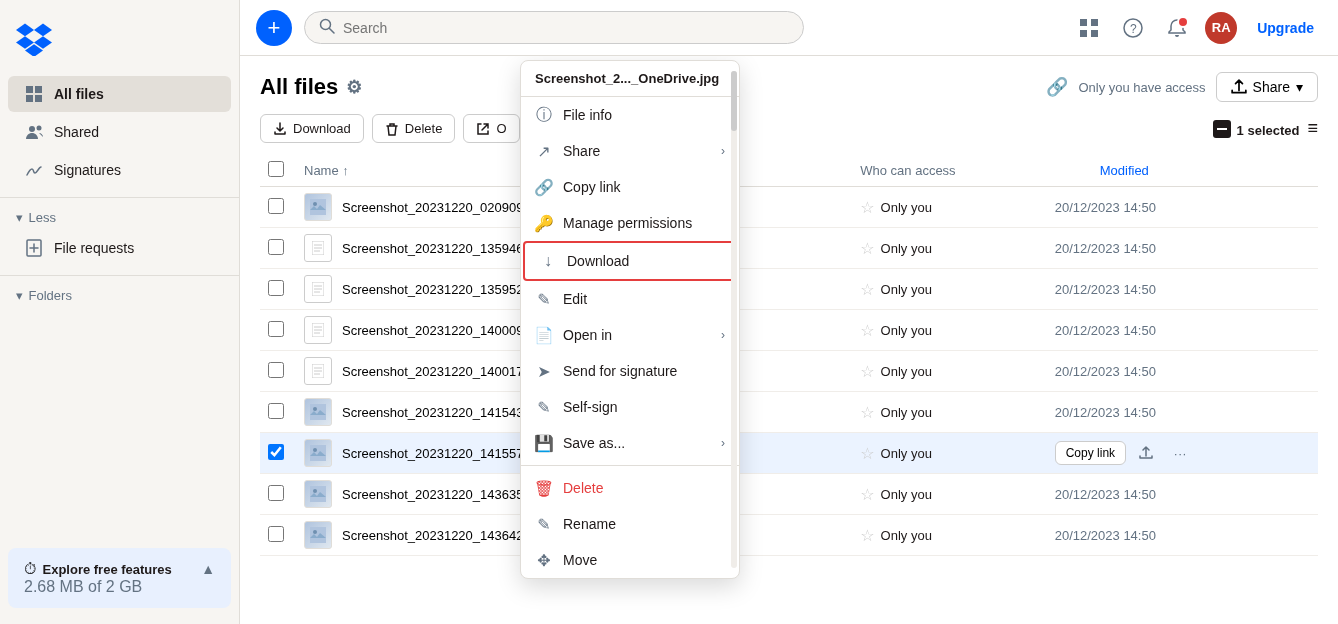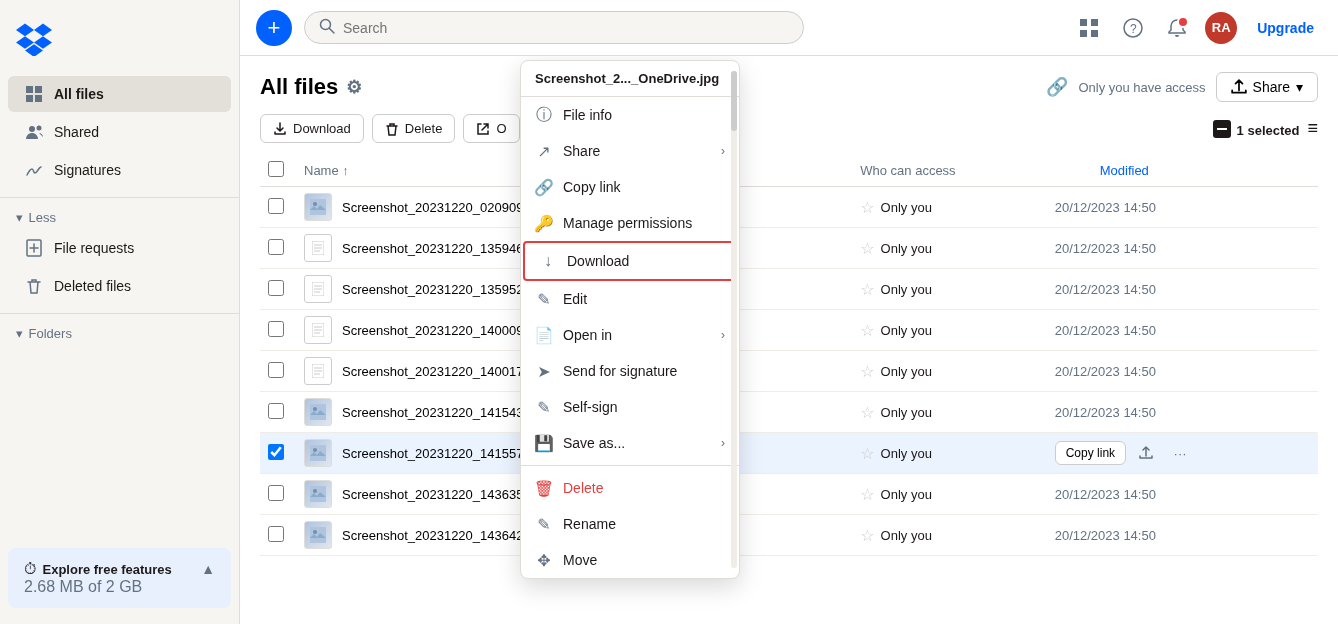--- a/index.html
+++ b/index.html
@@ -443,28 +443,20 @@
   <div class="sidebar-item">
     <span class="icon">
       <svg width="18" height="18" viewBox="0 0 18 18" fill="currentColor">
           <rect x="2" y="1" width="14" height="16" rx="1" fill="none" stroke="currentColor" stroke-width="1.5"></rect>
           <path d="M5 9h8M9 5v8" stroke="currentColor" stroke-width="1.5" stroke-linecap="round"></path>
         </svg>
     </span>
     <span>File requests</span>
   </div>
 
-  <div class="sidebar-item">
-    <span class="icon">
-      <svg width="18" height="18" viewBox="0 0 18 18" fill="currentColor">
-          <path d="M3 5h12M7 5V3h4v2M5 5l1 11h6l1-11" fill="none" stroke="currentColor" stroke-width="1.5" stroke-linecap="round"></path>
-        </svg>
-    </span>
-    <span>Deleted files</span>
-  </div>
 
   <hr class="sidebar-divider">
 
   <div class="sidebar-section-label">
     <span>▾</span>
     <span>Folders</span>
   </div>
 
   <div class="sidebar-bottom">
     <div class="sidebar-bottom-header">

